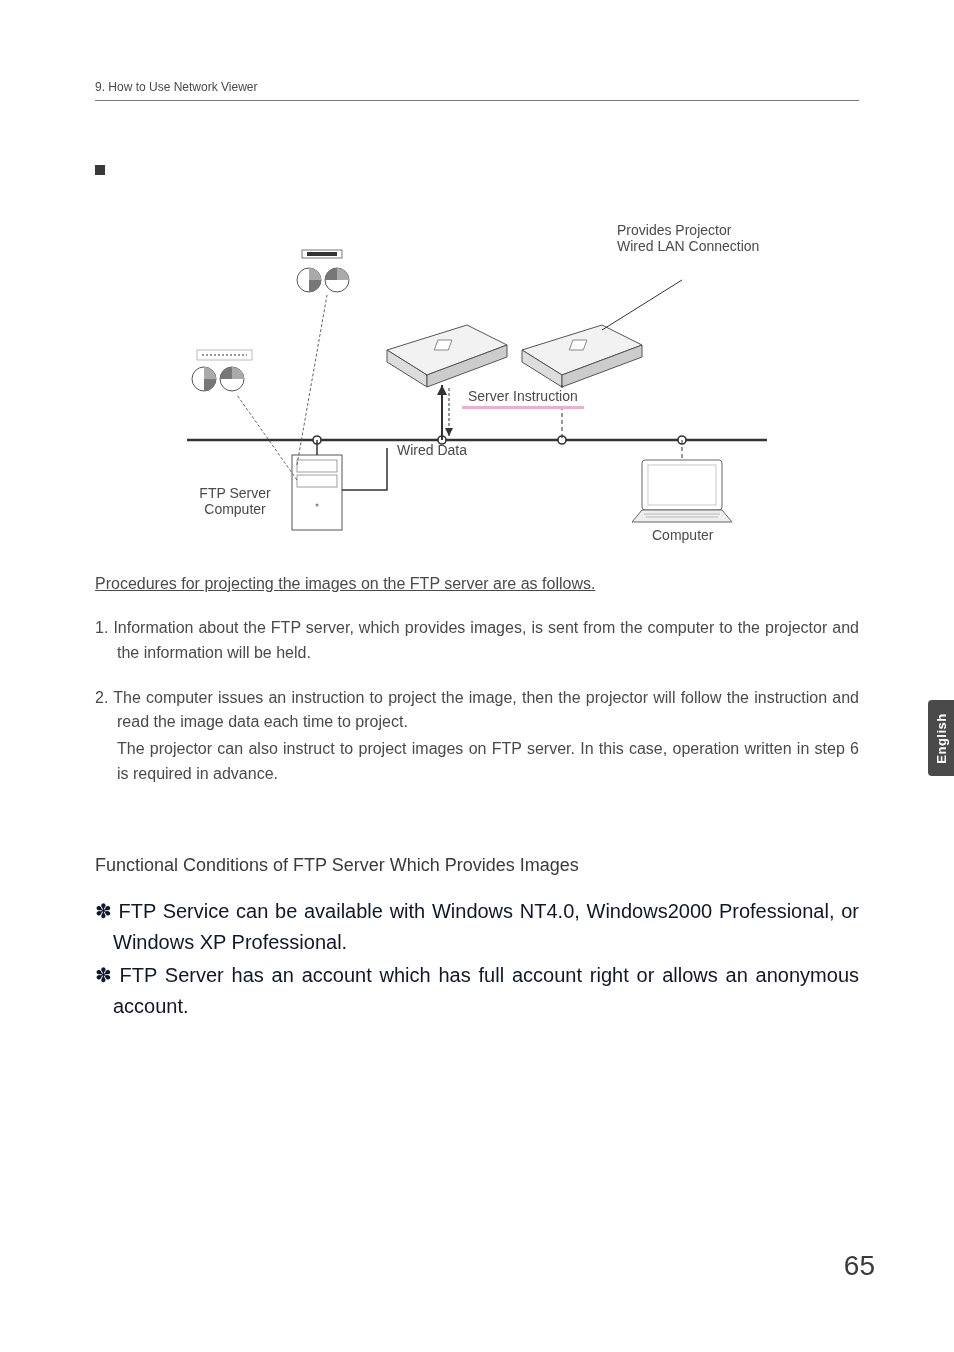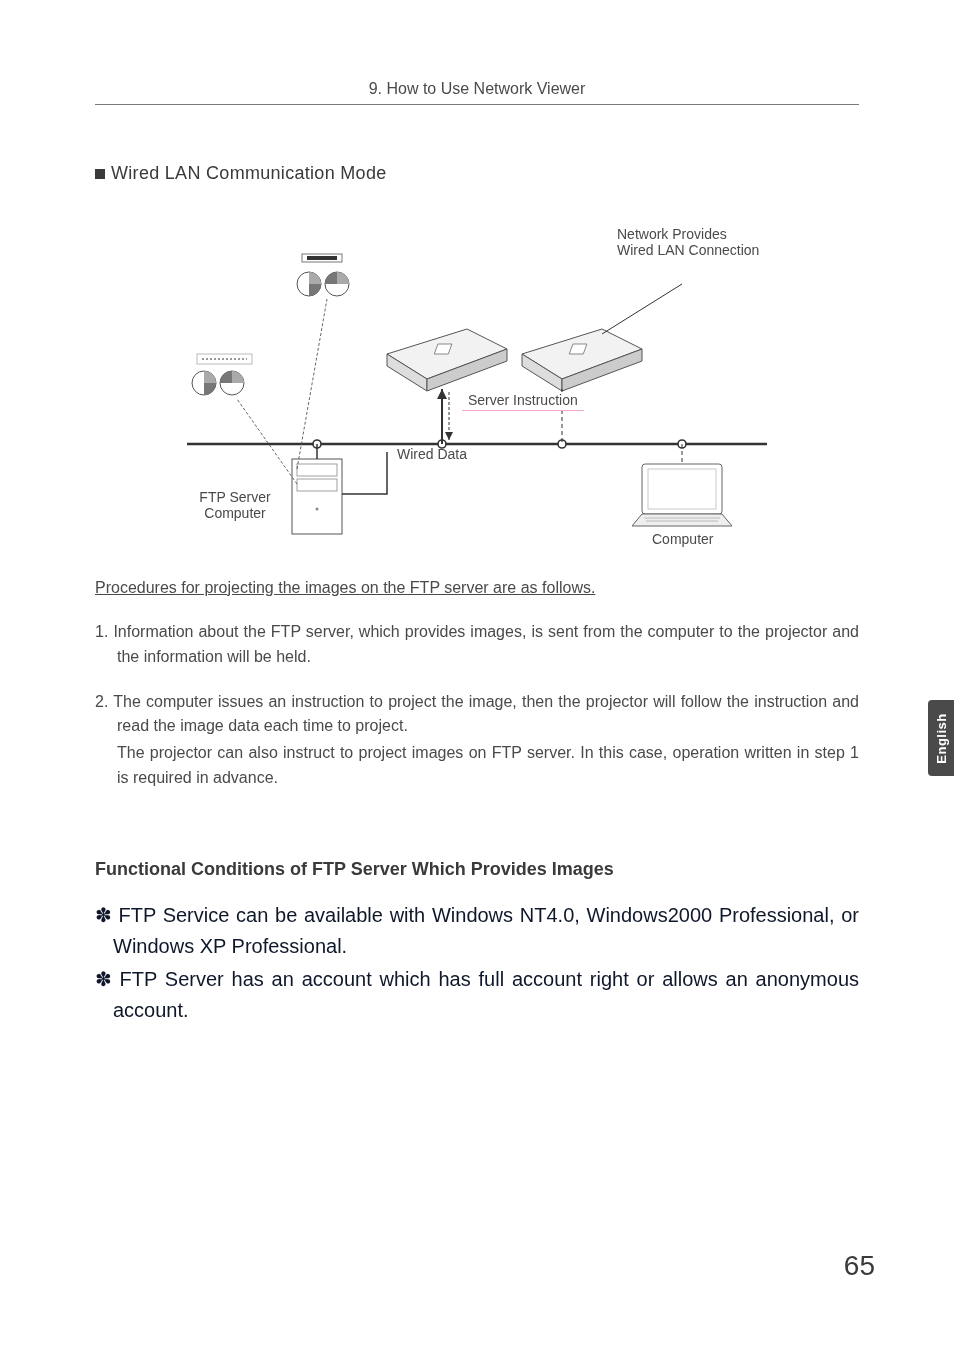--- a/index.html
+++ b/index.html
@@ -13,22 +13,22 @@
     position: relative;
   }
   .page {
     box-sizing: border-box;
     width: 954px;
     height: 1352px;
     padding: 80px 95px 60px 95px;
     position: relative;
   }
   .header {
-    text-align: center;
-    font-size: 16px;
+    text-align: left;
+    font-size: 12px;
     color: #4a4a4a;
     padding-bottom: 6px;
     border-bottom: 1px solid #7a7a7a;
   }
   .section-title {
     margin-top: 58px;
     font-size: 18px;
     color: #3a3a3a;
     letter-spacing: 0.3px;
   }
@@ -51,21 +51,21 @@
     top: 0; left: 0;
   }
   .dlabel {
     position: absolute;
     font-size: 14px;
     color: #4a4a4a;
     white-space: nowrap;
   }
   .dlabel.box {
     background: #fff;
-    border-bottom: 1px solid #f9a8d4;
+    border-bottom: 3px solid #f9a8d4;
     padding: 0 6px 2px 6px;
   }
   .subhead {
     font-size: 18px;
     color: #3a3a3a;
     margin-top: 30px;
   }
   .para {
     font-size: 16px;
     color: #4a4a4a;
@@ -88,21 +88,20 @@
   .num-item .cont {
     display: block;
     padding-left: 22px;
     text-align: justify;
     margin-top: 2px;
   }
   .subhead2 {
     font-size: 18px;
     color: #3a3a3a;
     margin-top: 68px;
-    font-weight: bold;
   }
   .bul {
     font-size: 20px;
     color: #0f172a;
     margin-top: 20px;
     line-height: 1.55;
     padding-left: 18px;
     text-indent: -18px;
     text-align: justify;
   }
@@ -138,21 +137,21 @@
 </head>
 <body>
 
 <div class="page">
 
   <div class="header">
     <span>9. How to Use Network Viewer</span>
   </div>
 
   <div class="section-title">
-    <span class="square"></span><span>Wired LAN Communication Mode</span>
+    <span class="square"></span>
   </div>
 
   <div class="diagram">
     <svg width="700" height="330" viewBox="0 0 700 330">
       <defs>
         <marker id="arrow" markerWidth="10" markerHeight="10" refX="8" refY="3" orient="auto">
           <path d="M0,0 L0,6 L9,3 z" fill="#333"></path>
         </marker>
       </defs>
 
@@ -229,41 +228,41 @@
         <line x1="12" y1="54" x2="88" y2="54" stroke="#999" stroke-width="0.6"></line>
         <line x1="14" y1="57" x2="86" y2="57" stroke="#999" stroke-width="0.6"></line>
       </g>
       <line x1="555" y1="220" x2="555" y2="240" stroke="#333" stroke-width="1" stroke-dasharray="4 3"></line>
 
       <path d="M215 270 L260 270 L260 228" fill="none" stroke="#333" stroke-width="1.5"></path>
 
     </svg>
 
     <div class="dlabel" style="left:490px; top:2px;">
-      <div>Network Provides</div>
+      <div>Provides Projector</div>
       <div>Wired LAN Connection</div>
     </div>
     <div class="dlabel box" style="left:335px; top:168px;">Server Instruction</div>
     <div class="dlabel" style="left:270px; top:222px;">Wired Data</div>
     <div class="dlabel" style="left:58px; top:265px; text-align:center; width:100px;">
       <div>FTP Server</div>
       <div>Computer</div>
     </div>
     <div class="dlabel" style="left:525px; top:307px;">Computer</div>
   </div>
 
   <div class="para">Procedures for projecting the images on the FTP server are as follows.</div>
 
   <div class="num-item">
     <span class="num-body"><span>1.</span> <span>Information about the FTP server, which provides images, is sent from the computer to the projector and the information will be held.</span></span>
   </div>
 
   <div class="num-item">
     <span class="num-body"><span>2.</span> <span>The computer issues an instruction to project the image, then the projector will follow the instruction and read the image data each time to project.</span></span>
-    <span class="cont">The projector can also instruct to project images on FTP server.  In this case, operation written in step 1 is required in advance.</span>
+    <span class="cont">The projector can also instruct to project images on FTP server.  In this case, operation written in step 6 is required in advance.</span>
   </div>
 
   <div class="subhead2">Functional Conditions of FTP Server Which Provides Images</div>
 
   <div class="bul"><span>✽</span> <span>FTP Service can be available with Windows NT4.0, Windows2000 Professional, or Windows XP Professional.</span></div>
   <div class="bul"><span>✽</span> <span>FTP Server has an account which has full account right or allows an anonymous account.</span></div>
 
   <div class="side-tab">
     <span>English</span>
   </div>

